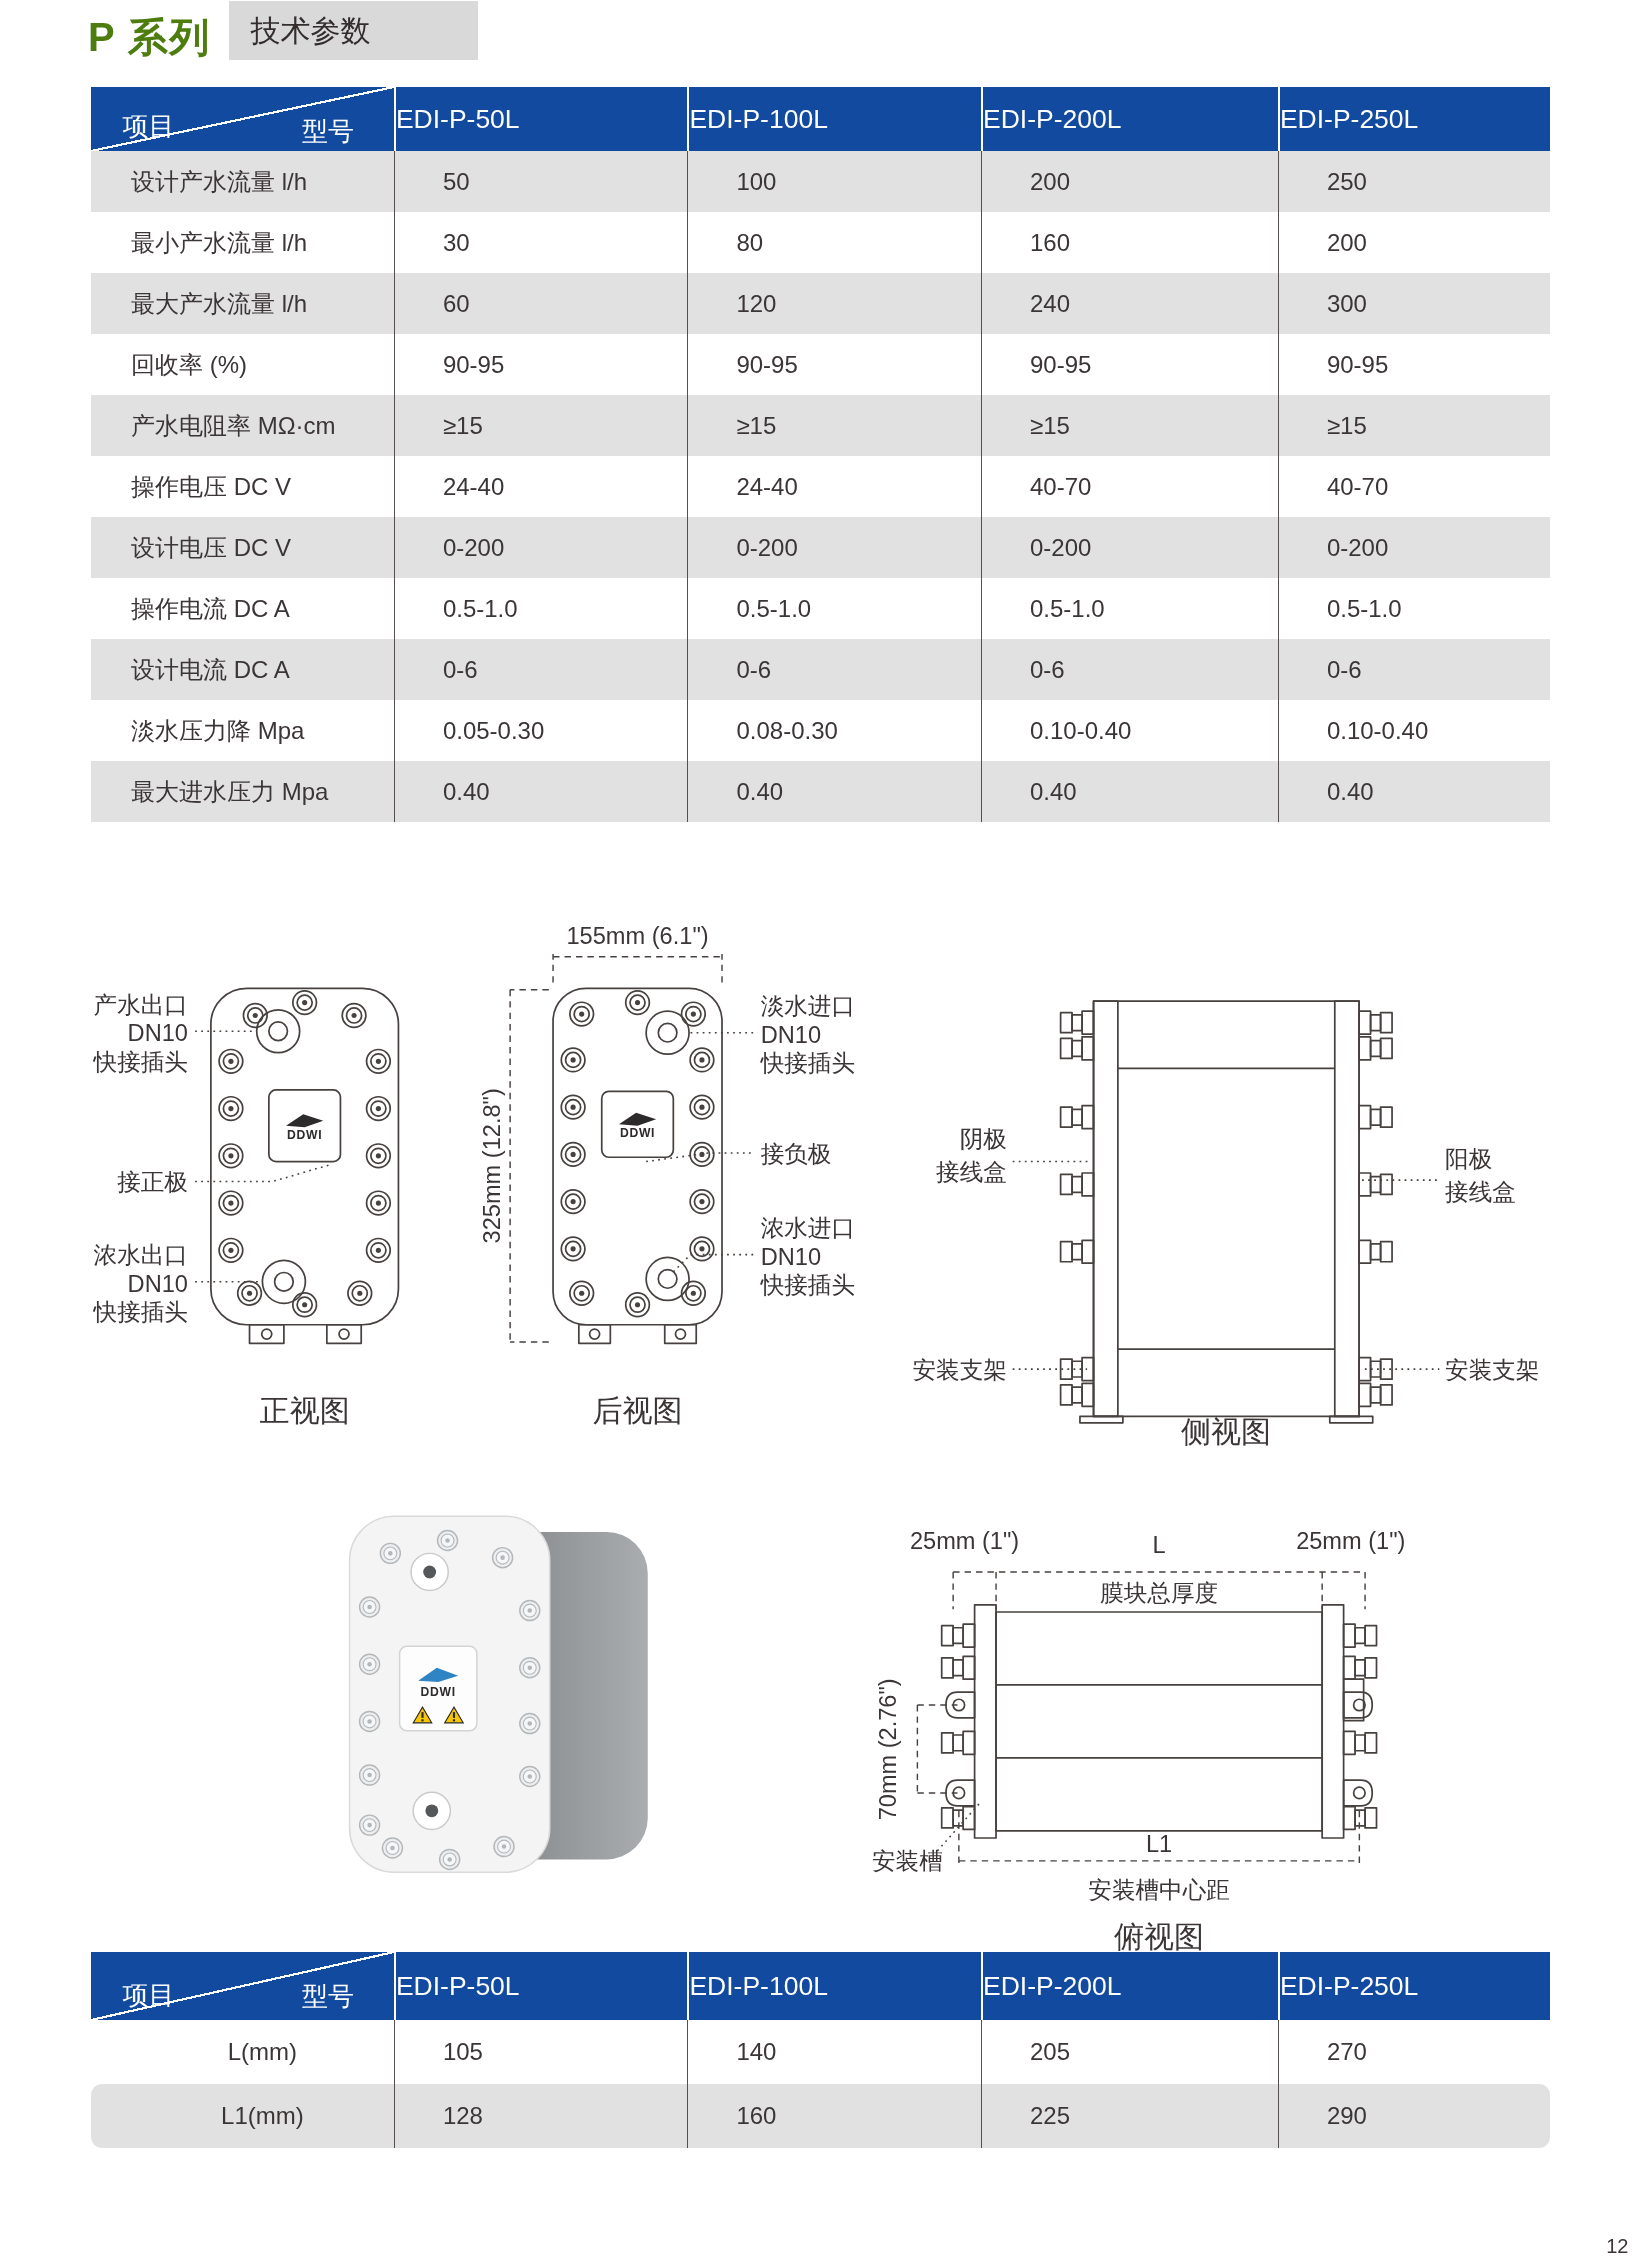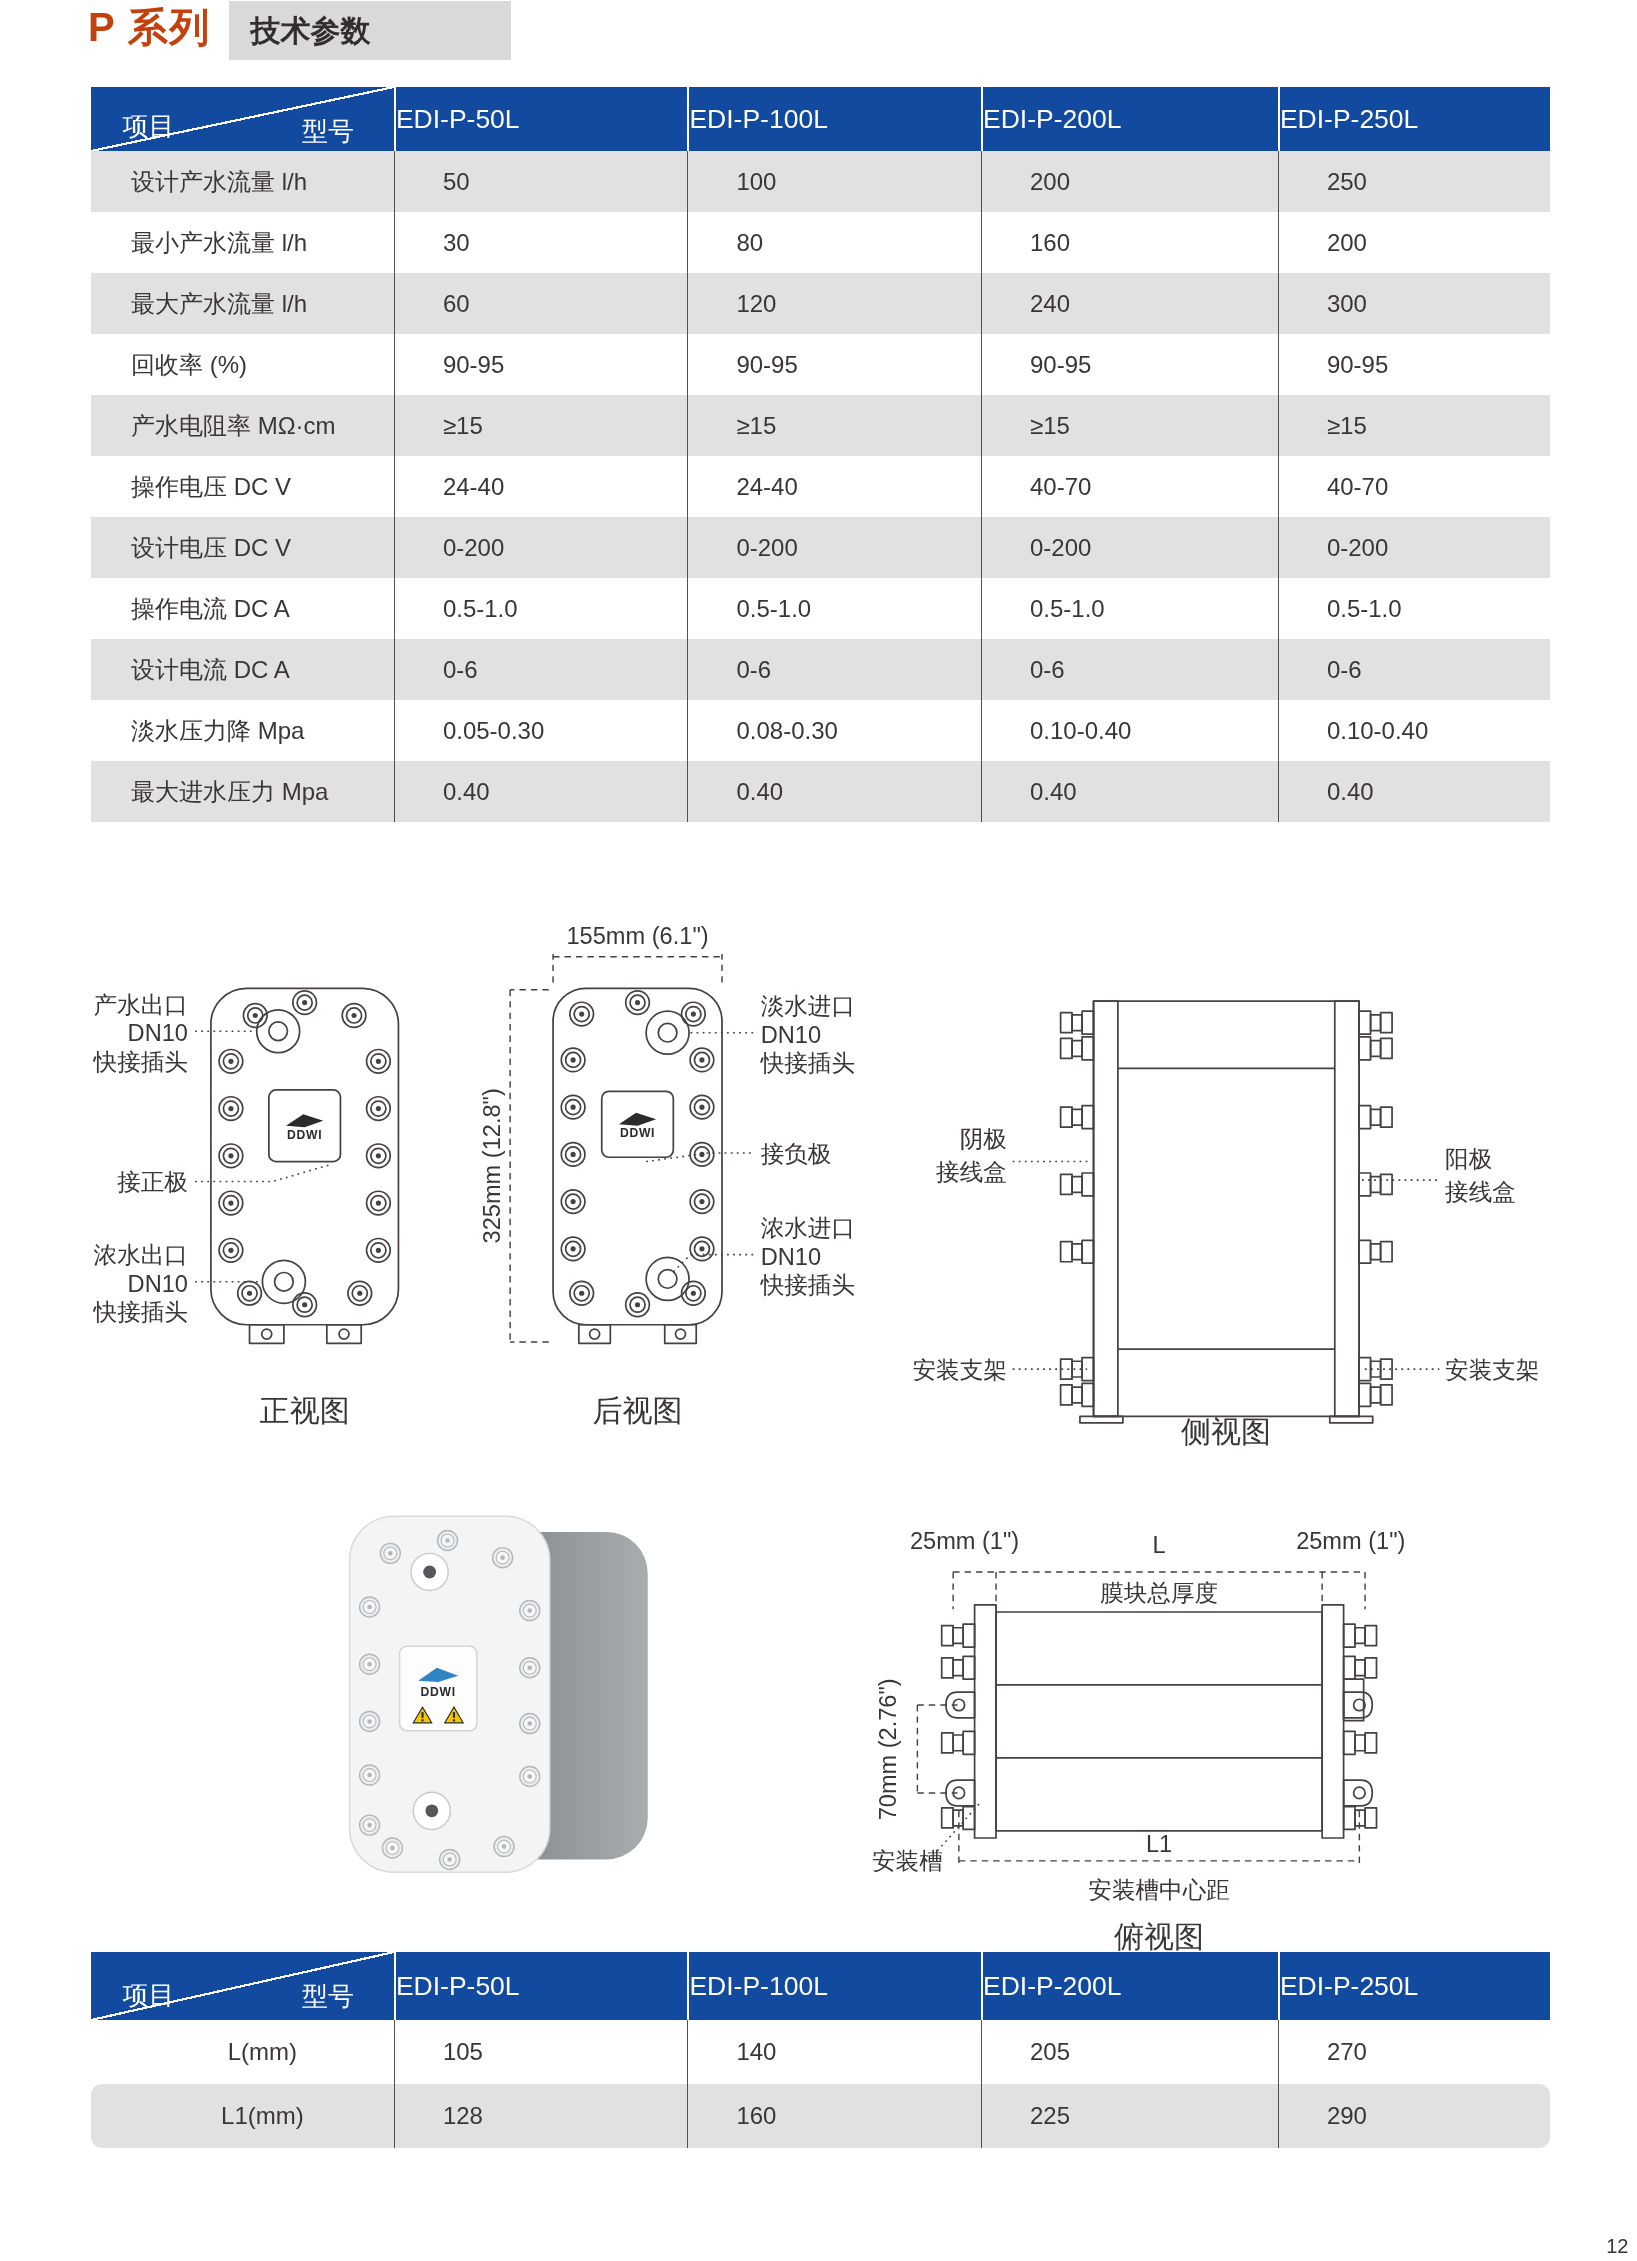--- a/index.html
+++ b/index.html
@@ -1,21 +1,21 @@
 <!DOCTYPE html>
 <html style="font-size:11.5px"><head>
 <meta charset="utf-8">
 <style>
   html,body{margin:0;padding:0;background:#ffffff;}
   body{font-family:"Liberation Sans","DejaVu Sans",sans-serif;color:#3b3536;}
   #page{position:relative;width:1637px;height:2261px;background:#fff;overflow:hidden;}
 
   
-  .series-title{position:absolute;left:88px;top:0;font-size:40px;font-weight:bold;color:#c2410c;letter-spacing:1.4px;}
-  .section-tag{position:absolute;left:229px;top:1.4px;width:282px;height:59px;background:#d9d9d9;font-weight:bold;}
+  .series-title{position:absolute;left:88px;top:10px;font-size:40px;font-weight:bold;color:#4d7c0f;letter-spacing:1.4px;}
+  .section-tag{position:absolute;left:229px;top:1.4px;width:249px;height:59px;background:#d9d9d9;}
   .section-tag span{display:block;padding-left:21.5px;line-height:59px;font-size:30px;color:#332d2e;}
 
   
   .tbl{position:absolute;left:91px;width:1459px;}
   .tr{display:flex;width:100%;}
   .tr.data{height:61px;align-items:flex-start;}
   .tbl-b .tr.data{height:64px;}
   .tr.head{height:64px;background:#114a9e;color:#fff;align-items:center;}
   .tbl-b .tr.head{height:68px;}
   .td{box-sizing:border-box;height:100%;display:flex;align-items:center;font-size:24px;}

